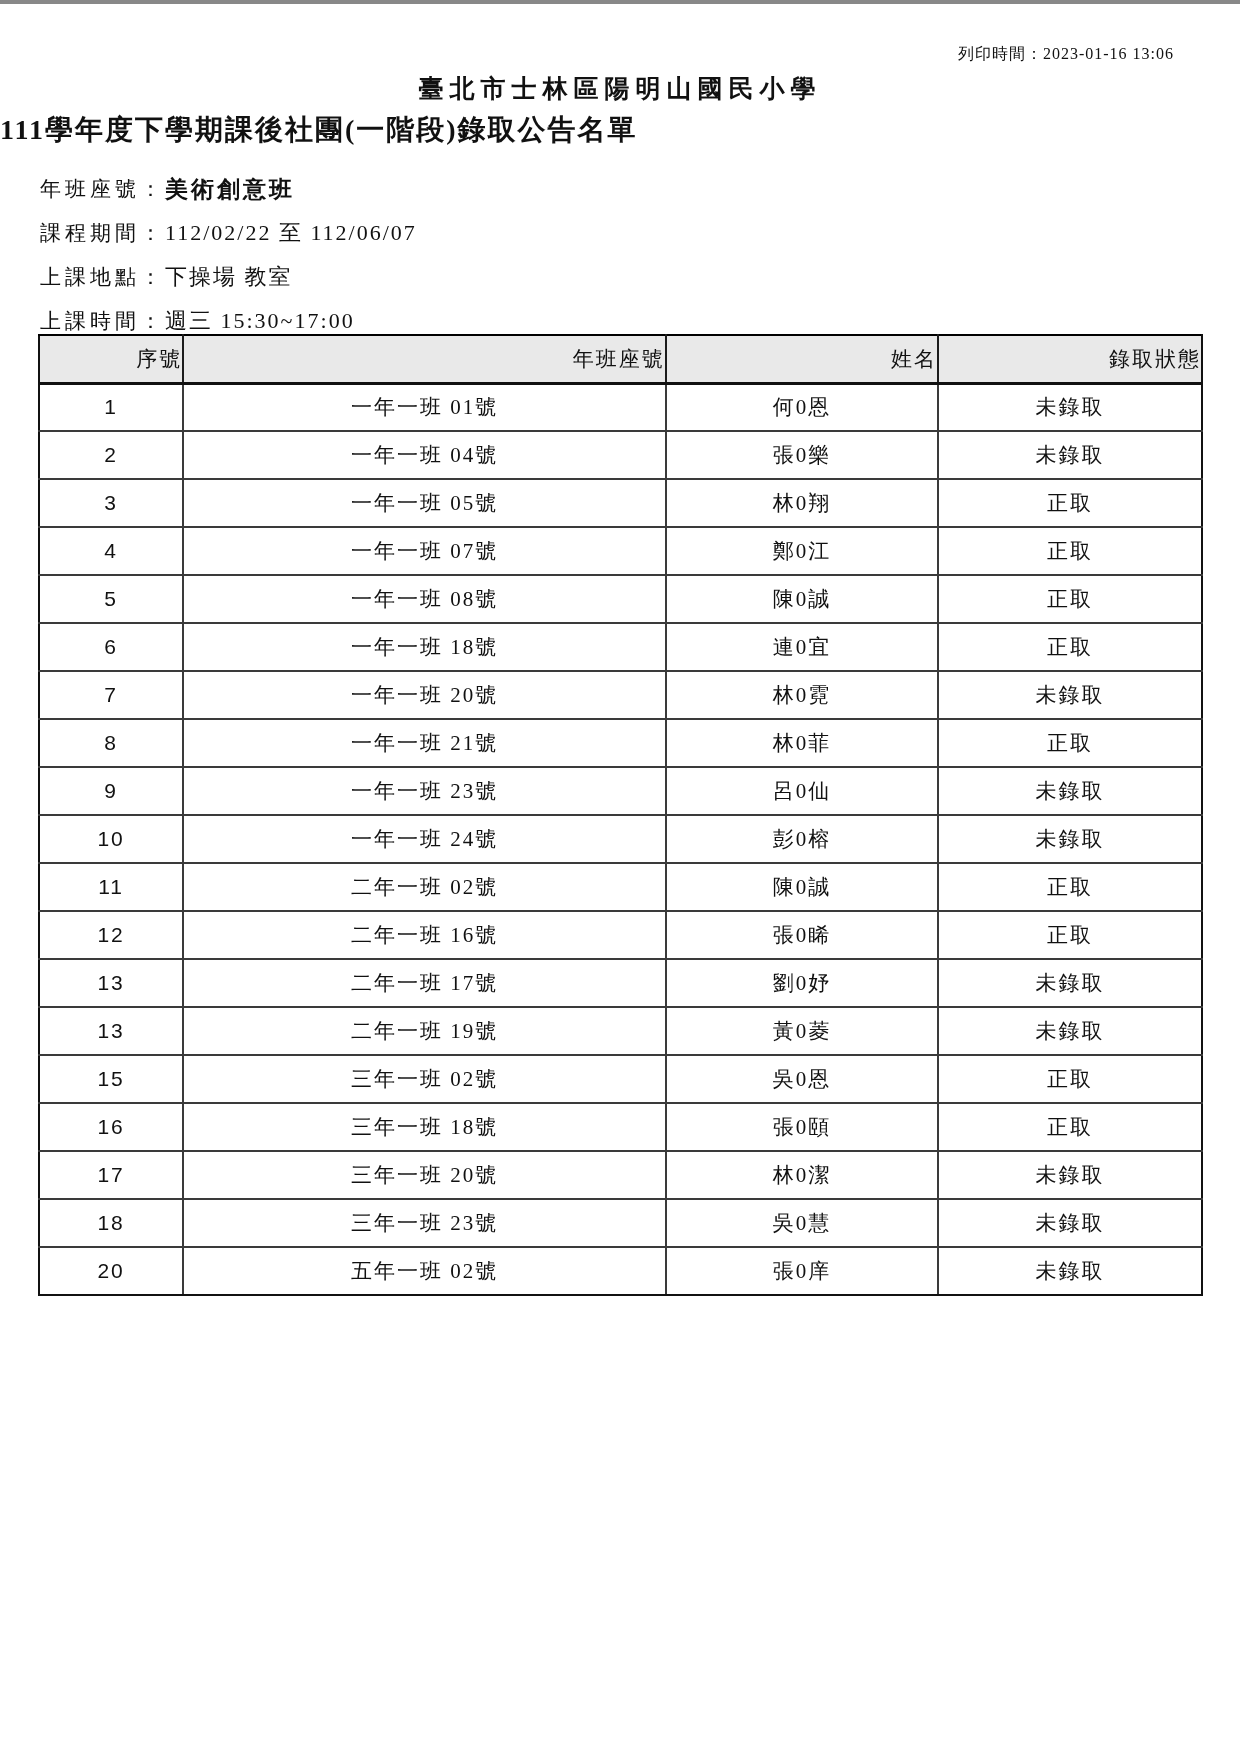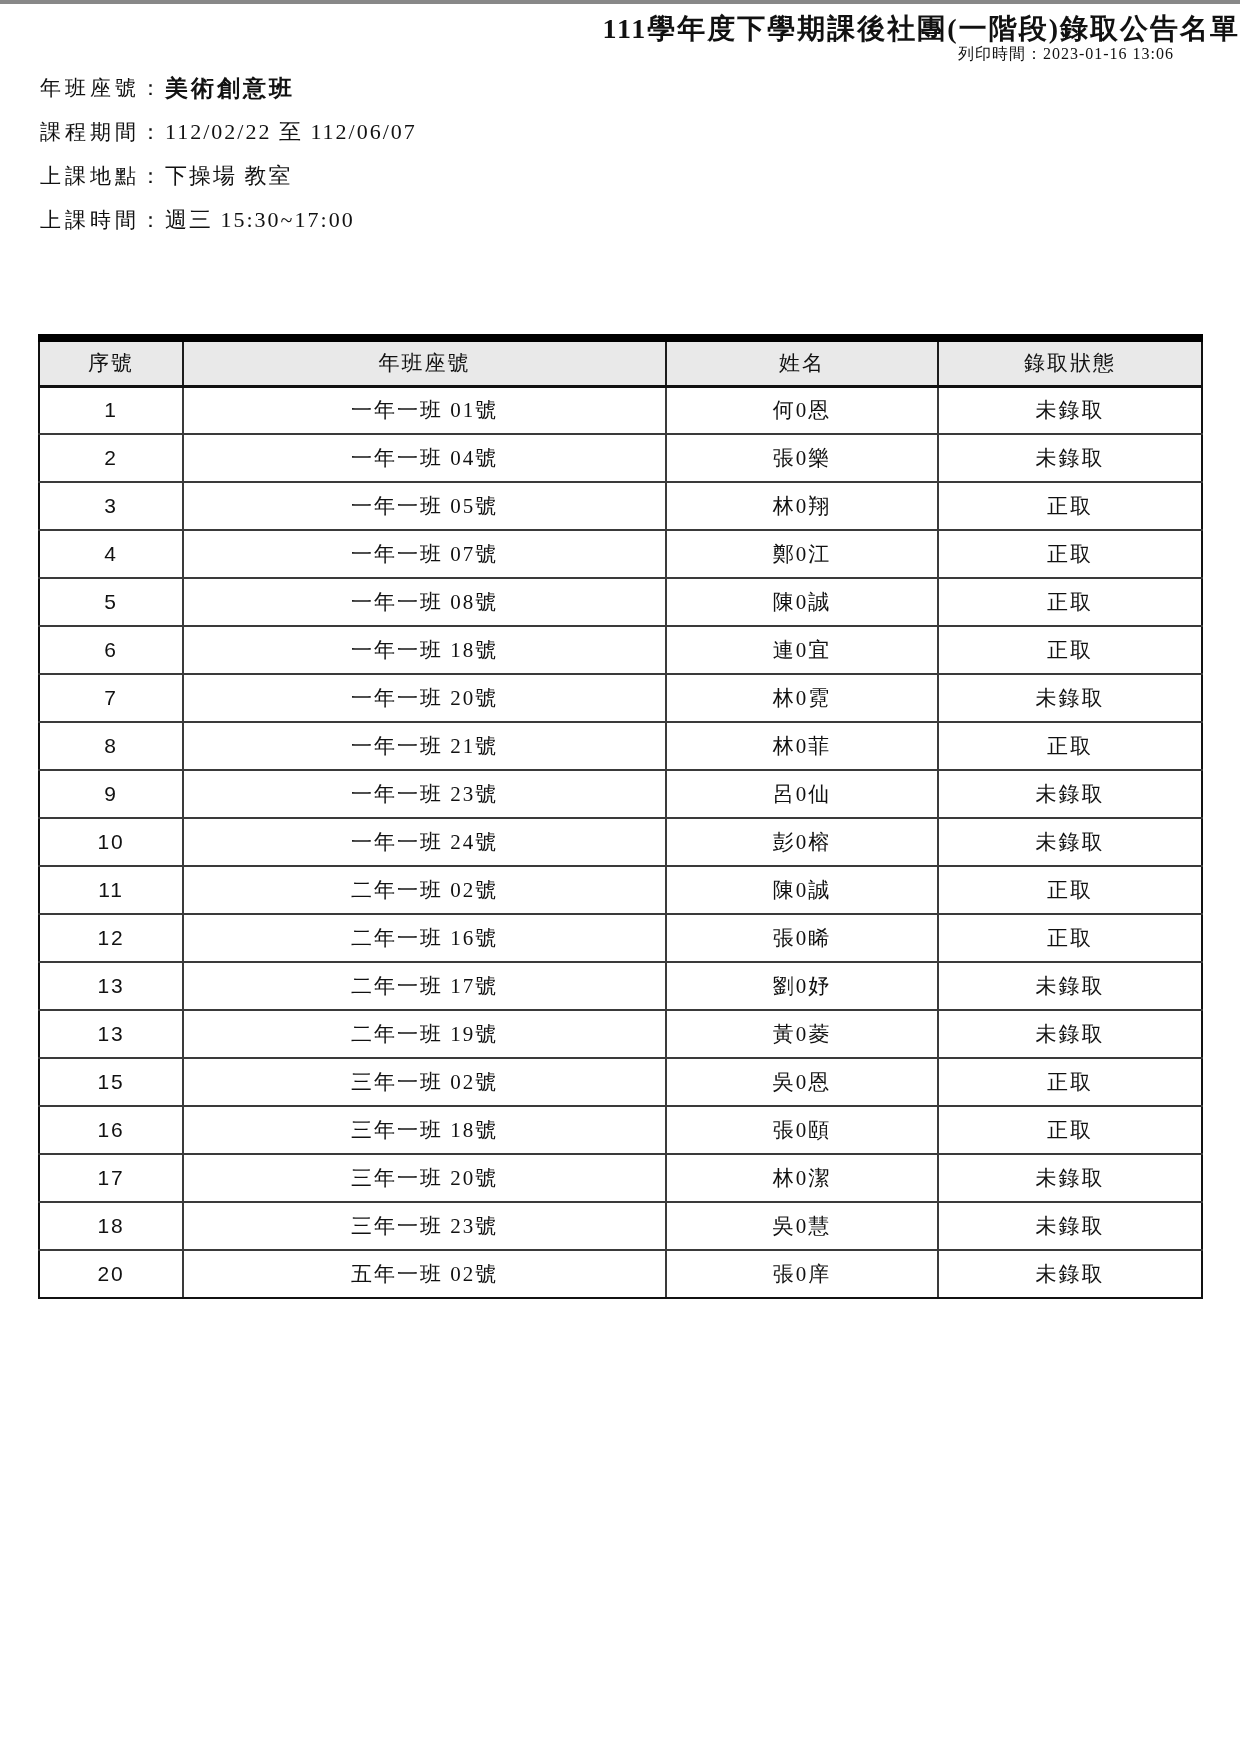--- a/index.html
+++ b/index.html
@@ -24,21 +24,21 @@
   }
   .school-title {
     margin-top: 68px;
     text-align: center;
     font-size: 25px;
     font-weight: bold;
     letter-spacing: 6px;
   }
   .doc-subtitle {
     margin-top: 6px;
-    text-align: right;
+    text-align: left;
     font-size: 28px;
     font-weight: bold;
     letter-spacing: 2px;
   }
   .info-block {
     margin: 18px 0 0 40px;
   }
   .info-line {
     height: 44px;
     display: flex;
@@ -82,34 +82,35 @@
     background: #e9e9e9;
     font-weight: normal;
     border-bottom: 3px solid #111;
   }
   table.roster td { border-color: #3a3a3a; border-top-color: #555; }
   table.roster td:first-child,
   table.roster th:first-child { border-left: 2px solid #111; }
   table.roster td:last-child,
   table.roster th:last-child { border-right: 2px solid #111; }
   table.roster tr:last-child td { border-bottom: 2px solid #111; }
-  table.roster th { border-top: 8px solid #000000; }
+  table.roster th { border-top: 2px solid #000000; text-align: right; }
   td.cell-idx {
     font-family: "Liberation Sans", "DejaVu Sans", sans-serif;
     font-size: 19px;
     letter-spacing: 0;
   }
 </style>
 </head>
 <body>
 
 <div class="page">
 
   <div class="print-time">列印時間：2023-01-16 13:06</div>
 
+  <div class="school-title">臺北市士林區陽明山國民小學</div>
 
   <div class="doc-subtitle">111學年度下學期課後社團(一階段)錄取公告名單</div>
 
   <div class="info-block">
     <div class="info-line">
       <span class="info-label">年班座號：</span>
         <span class="info-value bold">美術創意班</span>
     </div>
     <div class="info-line">
       <span class="info-label">課程期間：</span>

